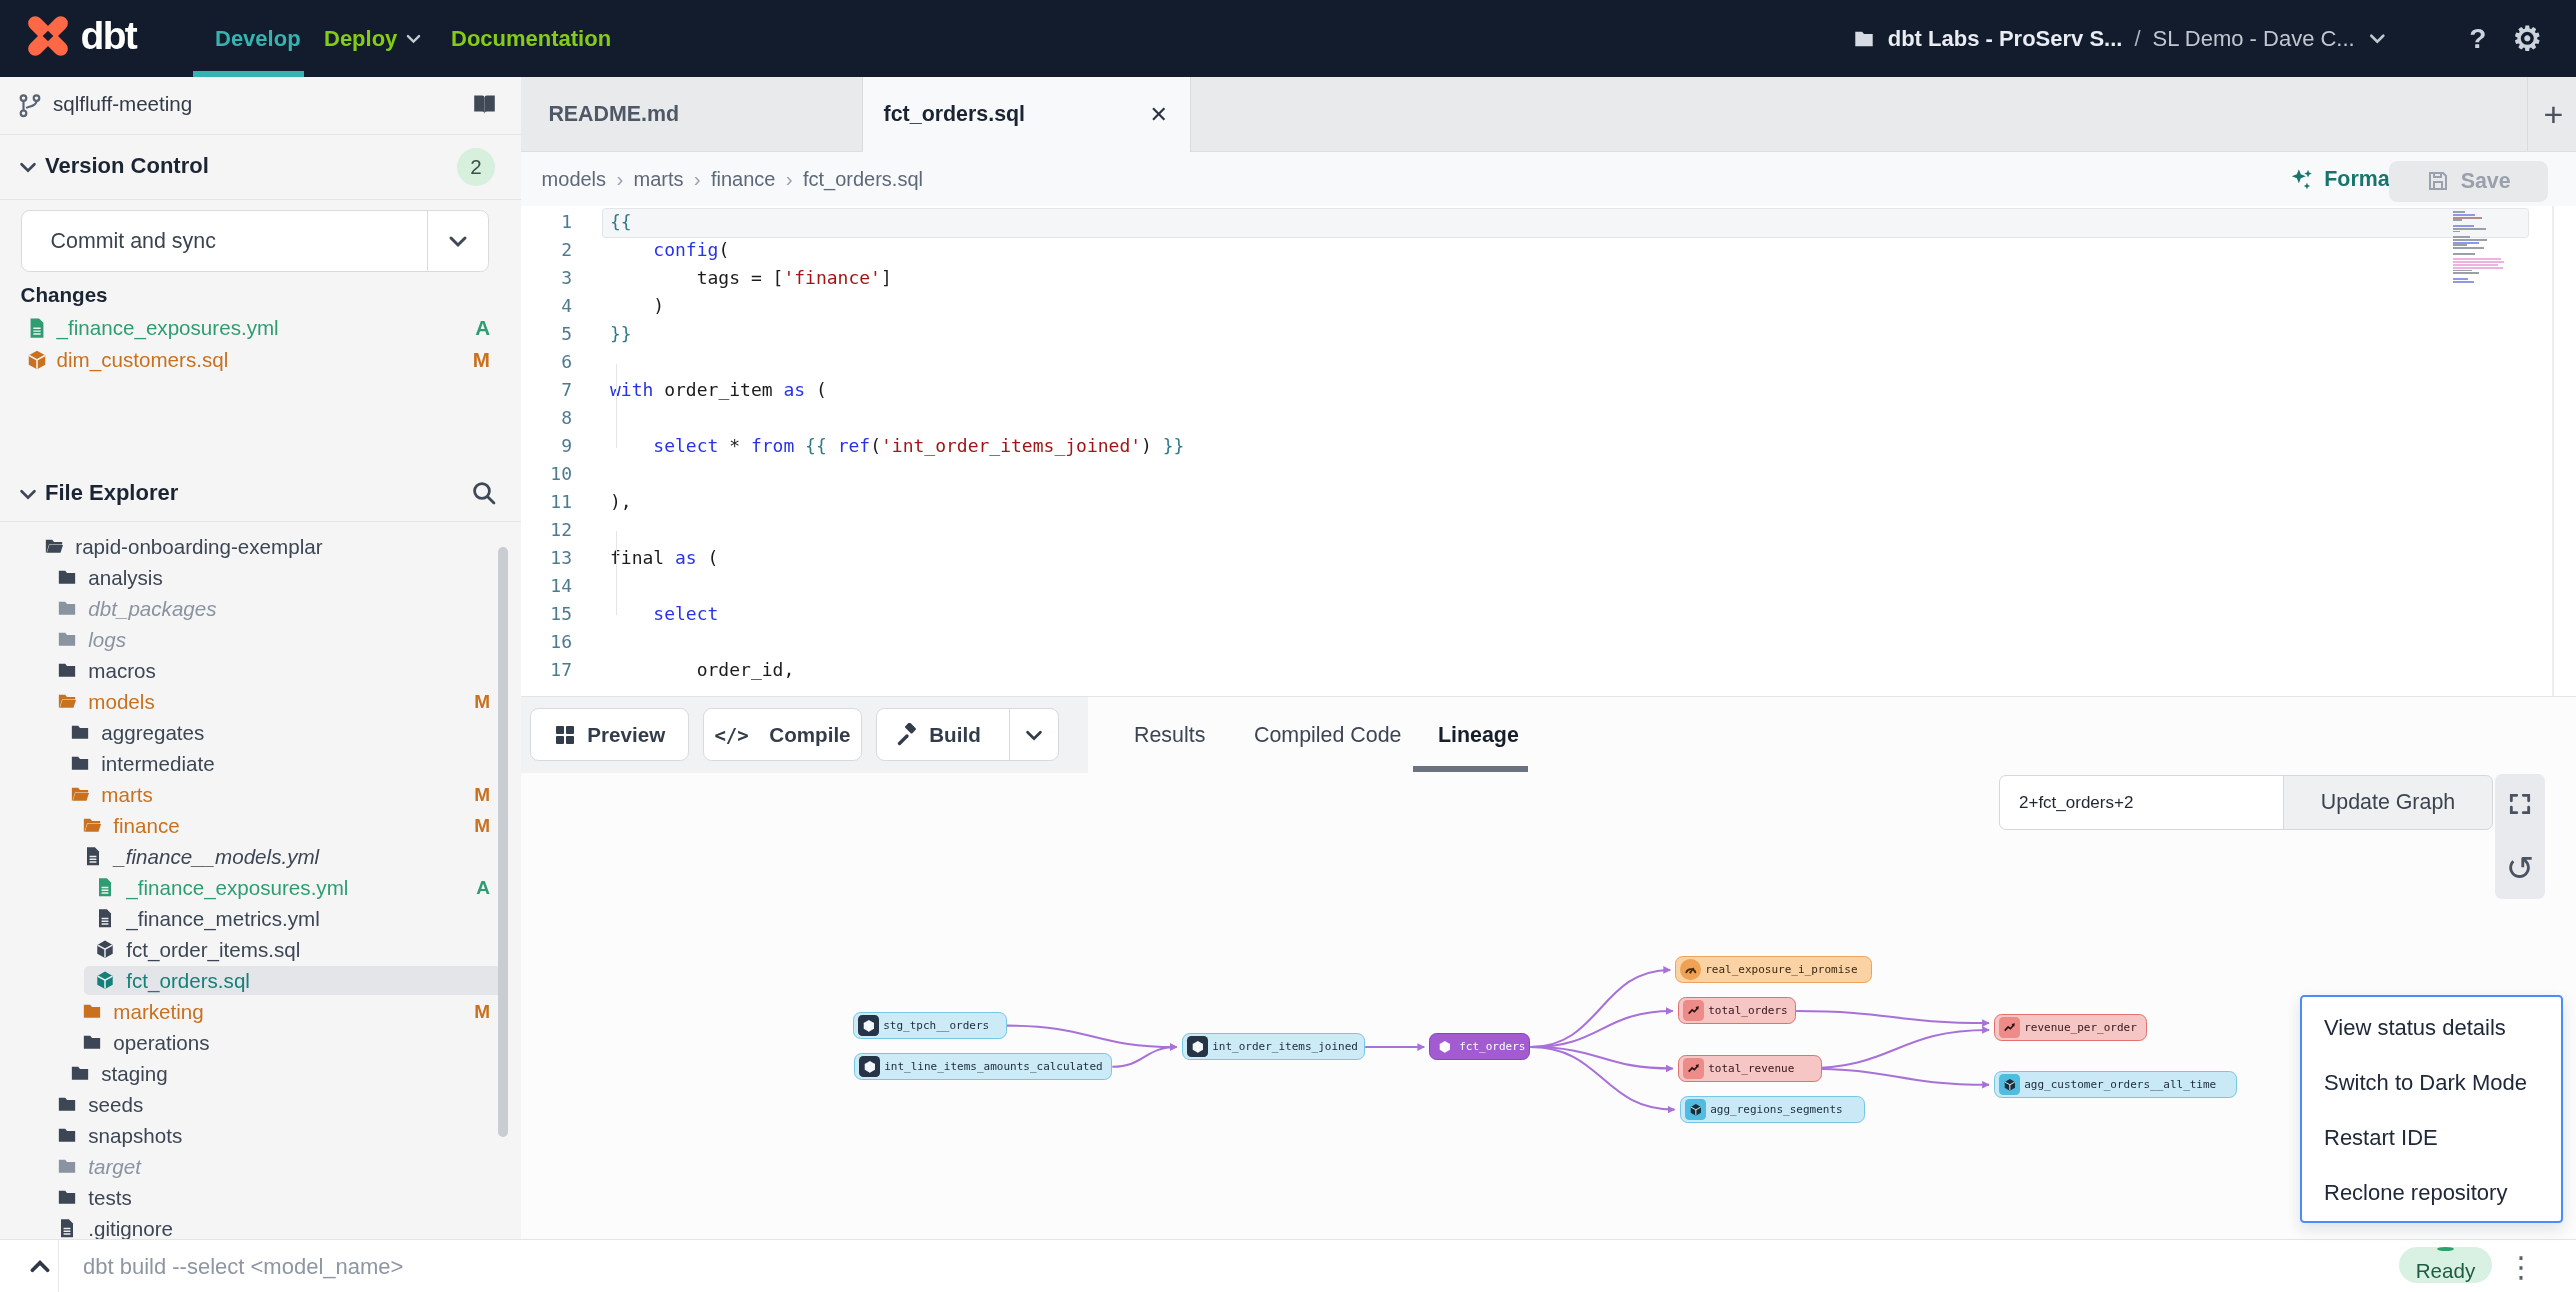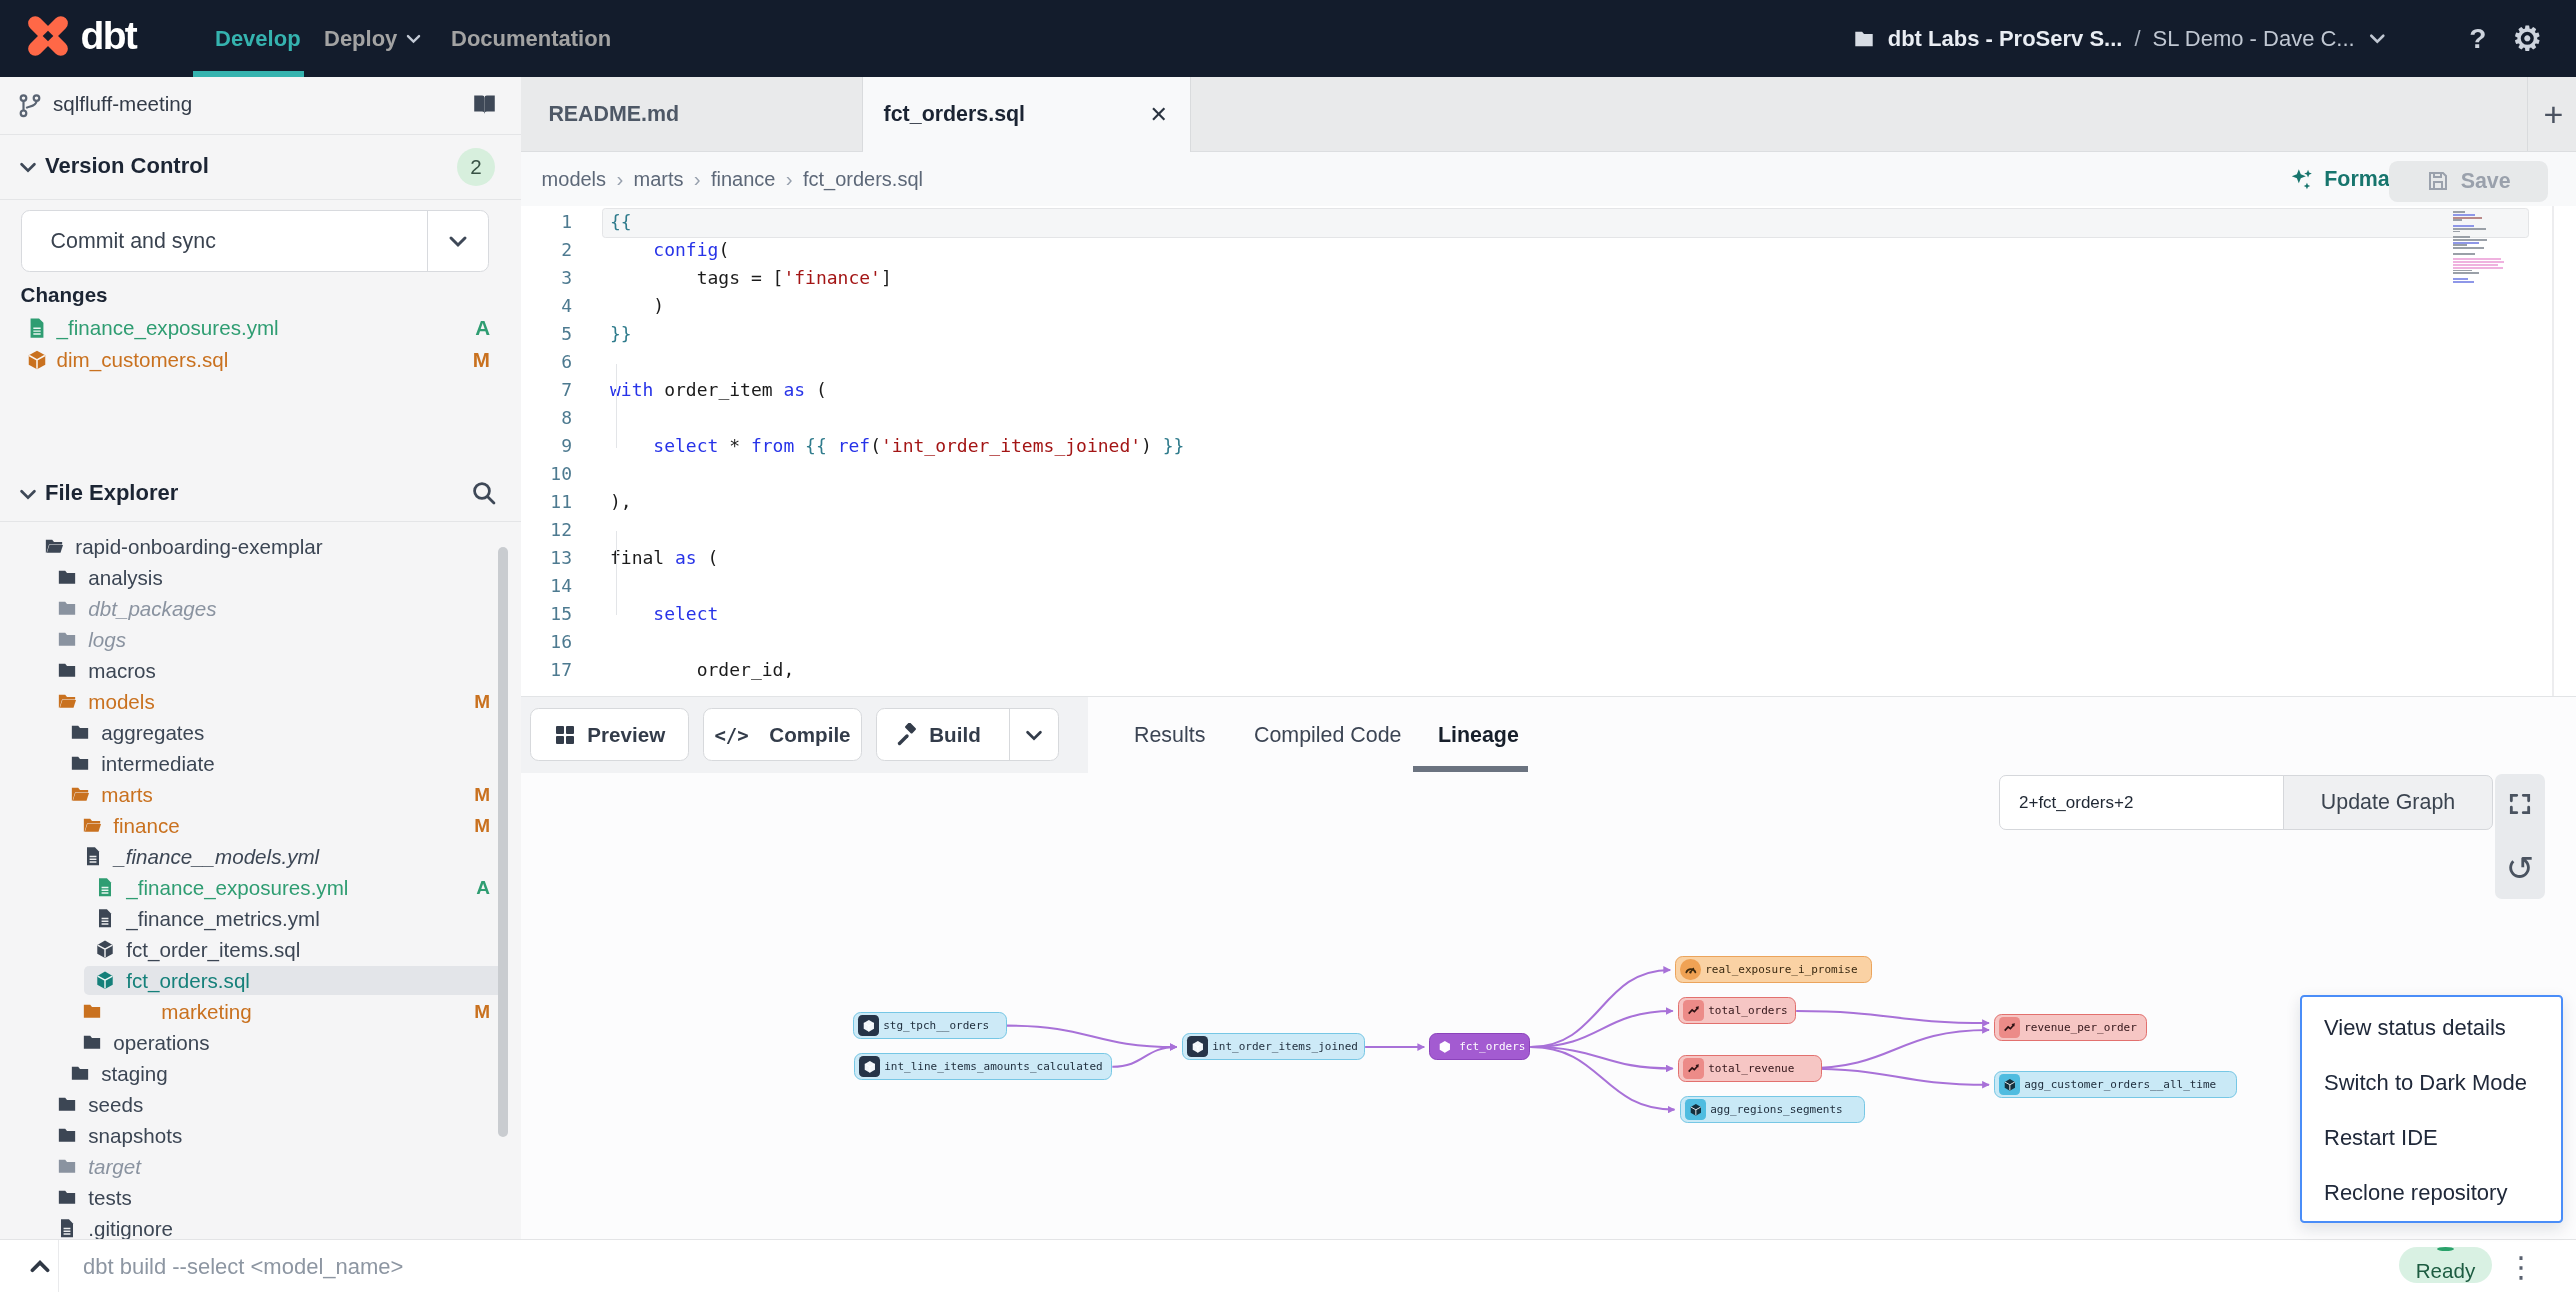--- a/index.html
+++ b/index.html
@@ -4,21 +4,21 @@
 <style>
   html,body{margin:0;padding:0;background:#fff;}
   body{width:2576px;height:1292px;position:relative;overflow:hidden;
        font-family:"Liberation Sans", sans-serif;color:#2a3340;}
   .abs{position:absolute;}
   
   .navbar{position:absolute;left:0;top:0;width:2576px;height:77px;background:var(--navbar-bg,#131c2c);}
   .logo{position:absolute;left:24px;top:12px;display:flex;align-items:center;gap:8.6px;}
   .logo-text{color:#fff;font-size:39px;font-weight:bold;letter-spacing:-1.7px;}
   .nav-item{position:absolute;top:0;height:77px;display:flex;align-items:center;gap:6.9px;
-            color:#a3a3a3;font-size:22px;font-weight:bold;cursor:pointer;}
+            color:#84cc16;font-size:22px;font-weight:bold;cursor:pointer;}
   .nav-item.active{color:var(--accent-teal,#35b3af);}
   .nav-underline{position:absolute;left:193px;top:71px;width:111px;height:6px;background:var(--accent-teal,#35b3af);}
   .nav-right{position:absolute;right:0;top:0;height:77px;display:flex;align-items:center;}
   .acct{color:#e9edf3;font-size:22px;font-weight:bold;}
   .proj{color:#c0c7d2;font-size:22px;}
   .nav-sep{color:#aab2bf;font-size:22px;margin:0 12px;}
   .nav-glyph{color:#cdd3dd;font-size:28px;font-weight:bold;}
   
   .sidebar{position:absolute;left:0;top:77px;width:521px;bottom:0;background:#f5f5f6;border-right:0.9px solid #dcdee0;}
   .srow{position:absolute;left:0;width:100%;}
@@ -392,21 +392,21 @@
             </svg>
           </span>
           <span class="c-teal" style="position: relative;">fct_orders.sql</span>
         </div>
         <div class="tree-row" style="padding-left: 81px;">
           <span class="ticon c-orange" style="position: relative;">
             <svg viewBox="0 0 24 24" width="100%" height="100%">
               <path d="M2.5 4.5h7.4l2.1 2.6h9.5v12.4H2.5z" fill="currentColor"></path>
             </svg>
           </span>
-          <span class="c-orange" style="position: relative; margin-left: 48px;">marketing</span>
+          <span class="c-orange" style="position: relative;">marketing</span>
           <span class="tree-badge c-orange">M</span>
         </div>
         <div class="tree-row" style="padding-left: 81px;">
           <span class="ticon c-dark" style="position: relative;">
             <svg viewBox="0 0 24 24" width="100%" height="100%">
               <path d="M2.5 4.5h7.4l2.1 2.6h9.5v12.4H2.5z" fill="currentColor"></path>
             </svg>
           </span>
           <span class="c-dark" style="position: relative;">operations</span>
         </div>

